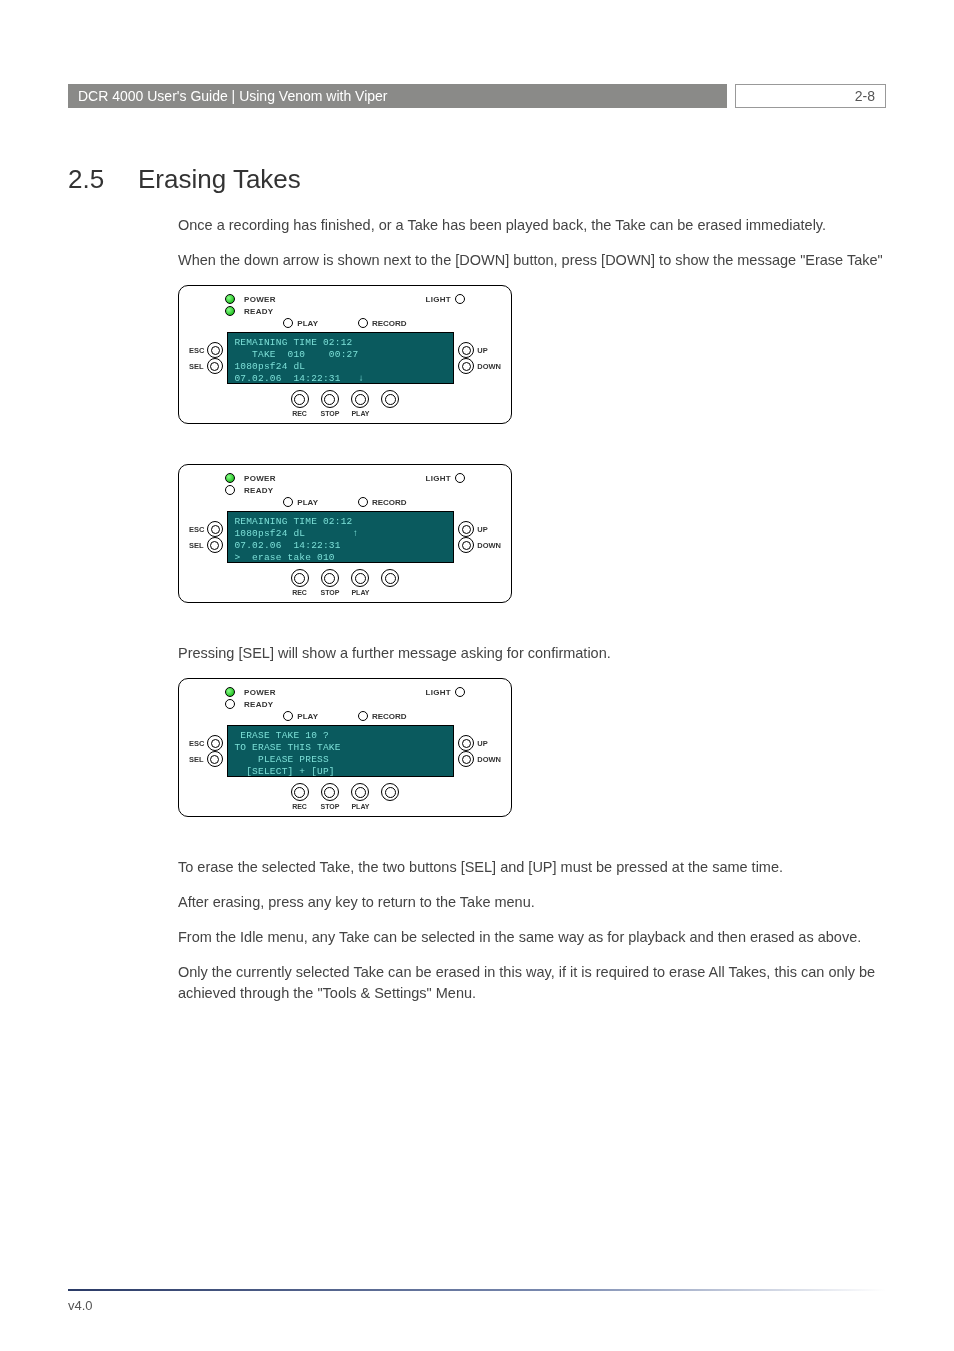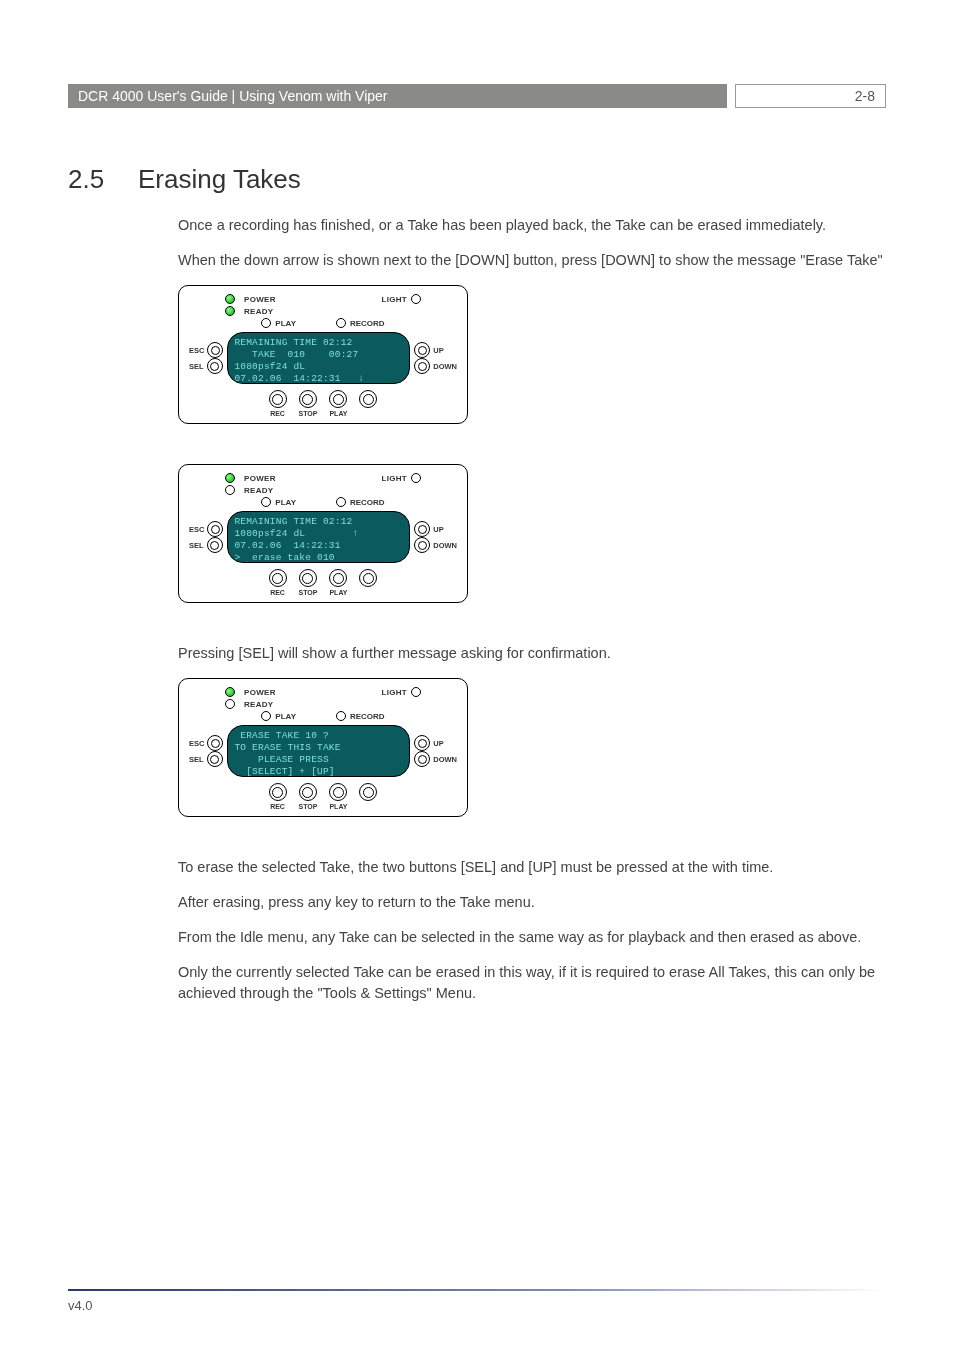--- a/index.html
+++ b/index.html
@@ -62,21 +62,21 @@
     line-height: 1.45;
     margin-bottom: 14px;
   }
 
   
   .panel-wrap {
     margin-left: 110px;
     margin-bottom: 40px;
   }
   .panel {
-    width: 290px;
+    width: 334px;
     border: 1.5px solid #000;
     border-radius: 10px;
     padding: 8px 10px 6px 10px;
     background: #fff;
     position: relative;
   }
   .row { display: flex; align-items: center; }
   .led {
     width: 10px; height: 10px; border-radius: 50%;
     border: 1.2px solid #000;
@@ -96,21 +96,21 @@
   .side-lbl { font-size:7.5px; font-weight:bold; }
   .ring {
     width:16px; height:16px; border:1.3px solid #000; border-radius:50%;
     display:flex; align-items:center; justify-content:center; background:#fff;
   }
   .ring-inner { width:9px; height:9px; border:1.2px solid #000; border-radius:50%; background:#fff; }
 
   .screen {
     flex:1;
     border:1.4px solid #000;
-    border-radius:16px;
+    border-radius:0;
     background:#0a5a5e;
     color:#7de0d8;
     font-family: "Courier New", monospace;
     font-size:9.5px;
     line-height:1.25;
     padding:4px 6px;
     white-space:pre;
     letter-spacing:0.2px;
     height:52px;
   }
@@ -422,20 +422,20 @@
         <div class="btn-col">
             <span class="btn-ring">
               <span class="btn-inner"></span>
             </span>
             <span class="btn-lbl hidden">X</span>
           </div>
       </div>
     </div>
   </div>
 
-  <p class="body-text">To erase the selected Take, the two buttons [SEL] and [UP] must be pressed at the with time.</p>
+  <p class="body-text">To erase the selected Take, the two buttons [SEL] and [UP] must be pressed at the same time.</p>
   <p class="body-text">After erasing, press any key to return to the Take menu.</p>
   <p class="body-text">From the Idle menu, any Take can be selected in the same way as for playback and then erased as above.</p>
   <p class="body-text">Only the currently selected Take can be erased in this way, if it is required to erase All Takes, this can only be achieved through the "Tools &amp; Settings" Menu.</p>
 </div>
 
 <div class="footer-rule"></div>
 <div class="footer-version">v4.0</div>
 
 </body></html>

